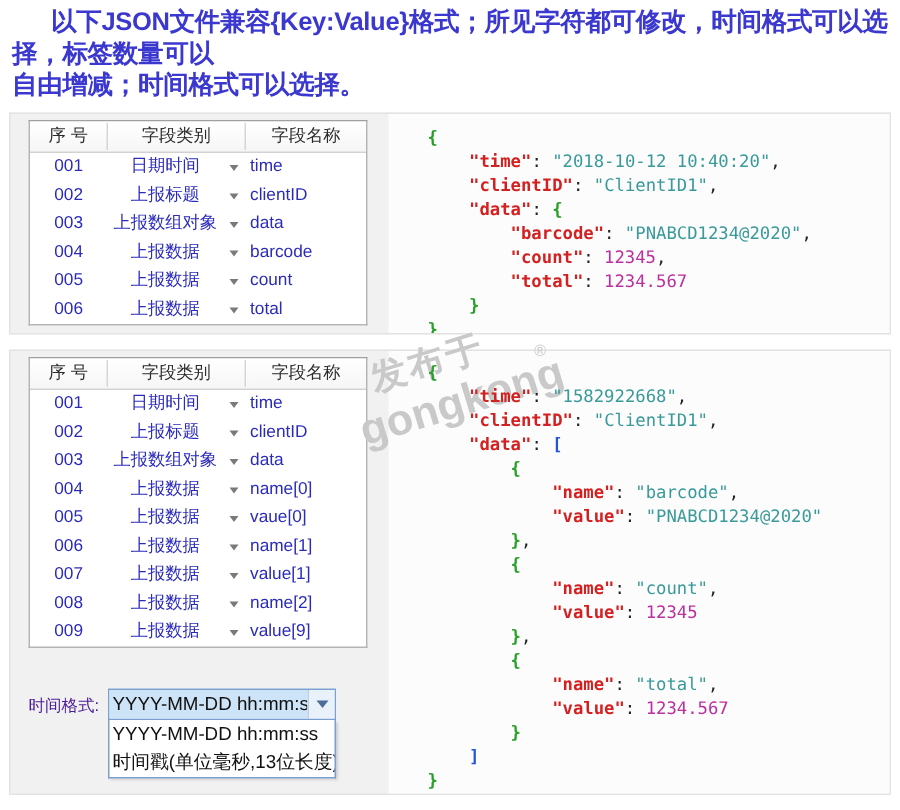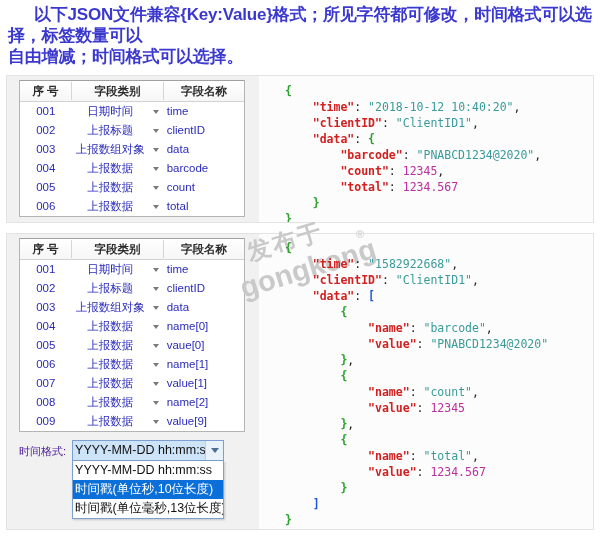--- a/index.html
+++ b/index.html
@@ -63,21 +63,21 @@
   }
   .grid-head {
     display: flex;
     height: 20px;
     align-items: center;
     border-bottom: 1px solid #d2d2d2;
     background: linear-gradient(#ffffff, #f6f6f6);
   }
   .grid-head .cell {
     color: #2b2b2b;
-    font-weight: bold;
+    font-weight: normal;
     font-size: 11.5px;
     text-align: center;
     height: 18px;
     line-height: 18px;
     box-sizing: border-box;
   }
   .grid-head .cell.c0 { width: 52px; border-right: 1px solid #d6d6d6; }
   .grid-head .cell.c1 { width: 92px; border-right: 1px solid #d6d6d6; }
   .grid-head .cell.c2 { width: 80px; }
 
@@ -413,21 +413,20 @@
       <div class="combo-label">时间格式:</div>
       <div class="combo-stack">
         <div class="combo-box">
           <div class="combo-text">YYYY-MM-DD hh:mm:ss</div>
           <div class="combo-btn">
             <span class="chev"></span>
           </div>
         </div>
         <div class="combo-list">
           <div class="combo-opt">YYYY-MM-DD hh:mm:ss</div>
-          <div class="combo-opt sel">时间戳(单位秒,10位长度)</div>
           <div class="combo-opt">时间戳(单位毫秒,13位长度)</div>
         </div>
       </div>
     </div>
   </div>
 
   <div class="panel-right">
     <div class="code"><span class="b">{</span>
     <span class="k">"time"</span><span class="pn">: </span><span class="s">"<span>1582922668</span>"</span><span class="pn">,</span>
     <span class="k">"clientID"</span><span class="pn">: </span><span class="s">"<span>ClientID1</span>"</span><span class="pn">,</span>

